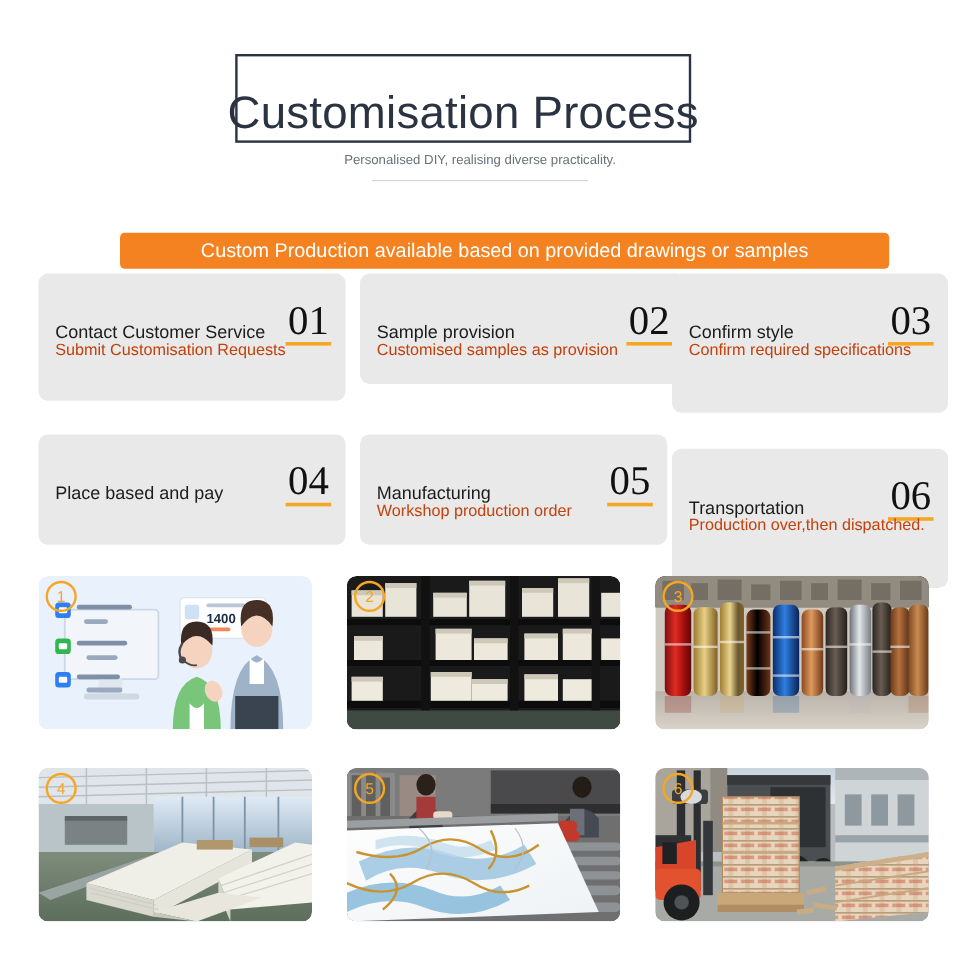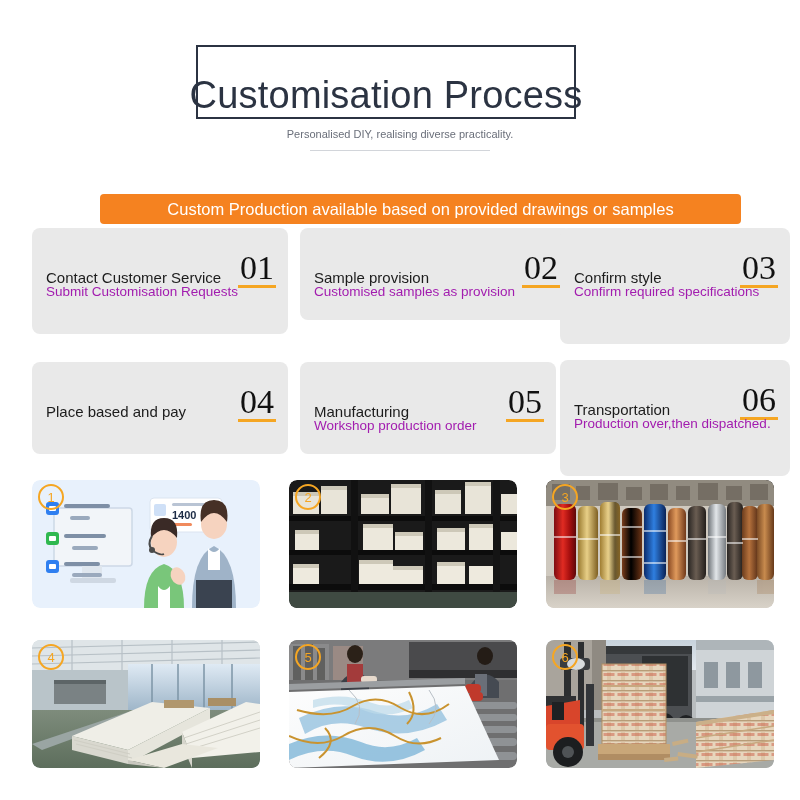--- a/index.html
+++ b/index.html
@@ -110,21 +110,21 @@
     border-bottom: 3px solid #f5a623;
     padding: 0 2px 2px 2px;
     font-family: Liberation Serif, serif;
   }
   .card-sub {
     position: absolute;
     left: 14px;
     right: 10px;
     top: 56px;
     font-size: 13.5px;
-    color: #a21caf;
+    color: #c2410c;
     white-space: nowrap;
   }
 
   
   .tile {
     position: absolute;
     border-radius: 8px;
     overflow: hidden;
   }
   .tile-badge {
@@ -205,21 +205,21 @@
   <div class="card" style="left:300px; top:362px; width:256px; height:92px;">
     <div class="card-inner">
       <div class="card-title-row">
         <span class="card-title">Manufacturing</span>
         <span class="card-num">05</span>
       </div>
       <div class="card-sub">Workshop production order</div>
     </div>
   </div>
 
-  <div class="card" style="left:560px; top:360px; width:230px; height:116px;">
+  <div class="card" style="left:560px; top:374px; width:230px; height:116px;">
     <div class="card-inner">
       <div class="card-title-row">
         <span class="card-title">Transportation</span>
         <span class="card-num">06</span>
       </div>
       <div class="card-sub">Production over,then dispatched.</div>
     </div>
   </div>
 
   <div class="tile" style="left:32px; top:480px; width:228px; height:128px;">

